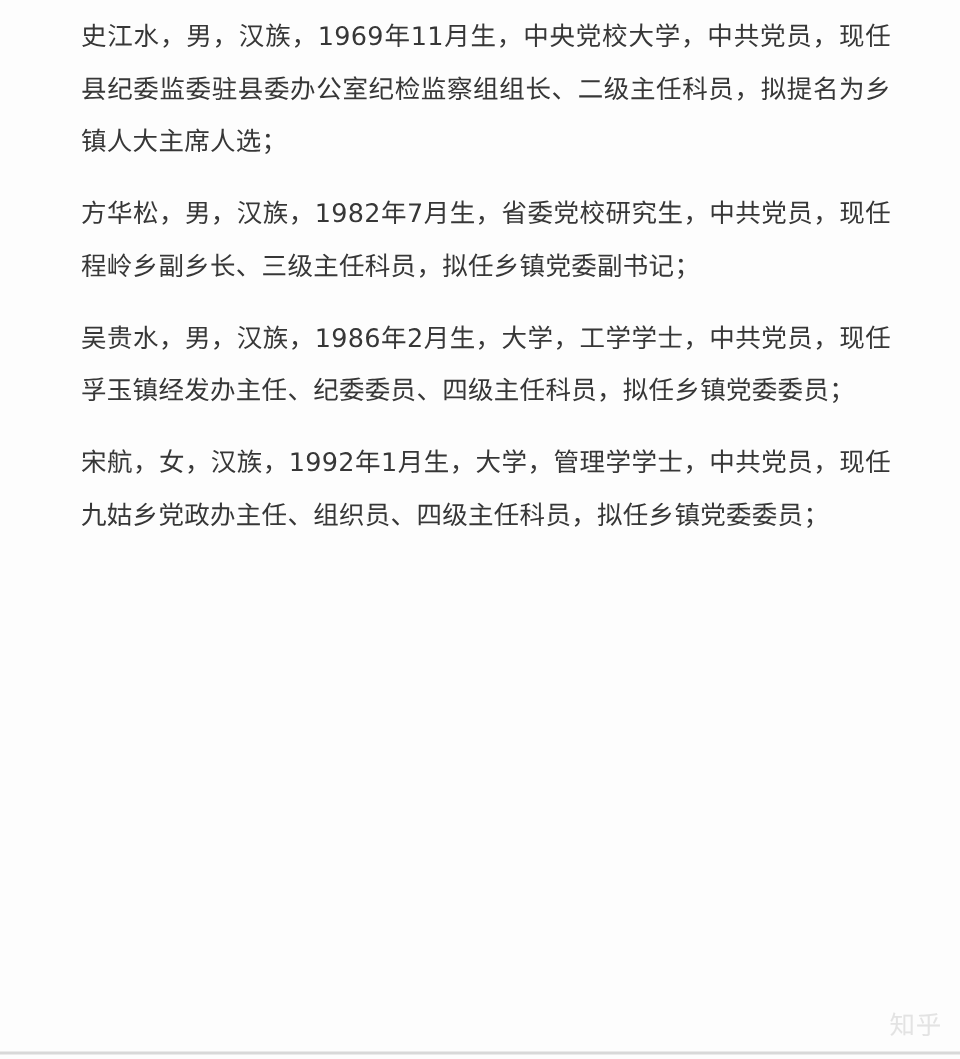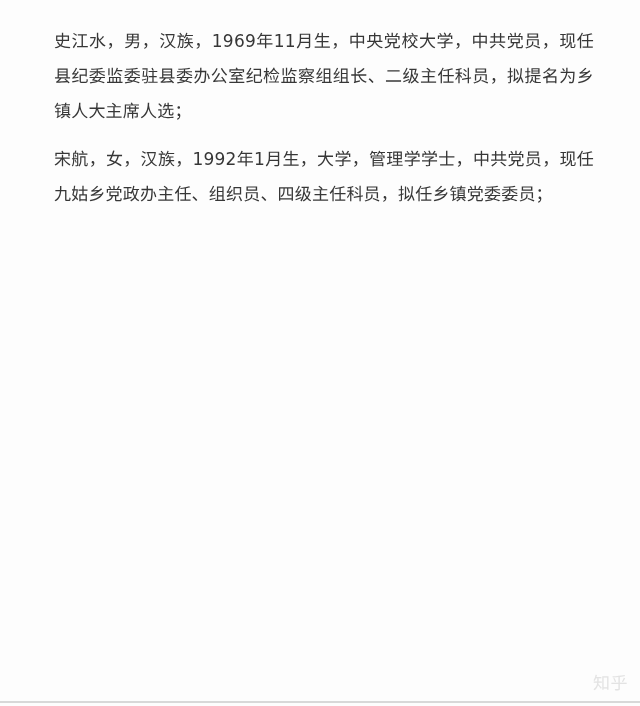--- a/index.html
+++ b/index.html
@@ -33,21 +33,21 @@
     padding: 0;
     font-size: 17px;
     line-height: 35px;
     color: #373737;
     text-align: justify;
     text-justify: inter-ideograph;
     letter-spacing: 0.2px;
     word-break: break-all;
   }
   .entry:first-child {
-    margin-top: 24px;
+    margin-top: 8px;
   }
   #watermark {
     position: absolute;
     right: 12px;
     bottom: 12px;
     display: flex;
     align-items: center;
     gap: 17px;
     font-size: 17px;
     color: #e3e3e3;
@@ -71,20 +71,22 @@
     background: #d8d8d8;
   }
 </style>
 </head>
 <body>
 
 <div id="page">
 
   <div id="doc-body">
     <p class="entry">史江水，男，汉族，1969年11月生，中央党校大学，中共党员，现任县纪委监委驻县委办公室纪检监察组组长、二级主任科员，拟提名为乡镇人大主席人选；</p>
+    <p class="entry">方华松，男，汉族，1982年7月生，省委党校研究生，中共党员，现任程岭乡副乡长、三级主任科员，拟任乡镇党委副书记；</p>
+    <p class="entry">吴贵水，男，汉族，1986年2月生，大学，工学学士，中共党员，现任孚玉镇经发办主任、纪委委员、四级主任科员，拟任乡镇党委委员；</p>
     <p class="entry">宋航，女，汉族，1992年1月生，大学，管理学学士，中共党员，现任九姑乡党政办主任、组织员、四级主任科员，拟任乡镇党委委员；</p>
 
   </div>
 
   <div id="watermark">
     <span class="wm-logo">知乎</span>
   </div>
 
   <div id="bottom-divider"></div>
 

